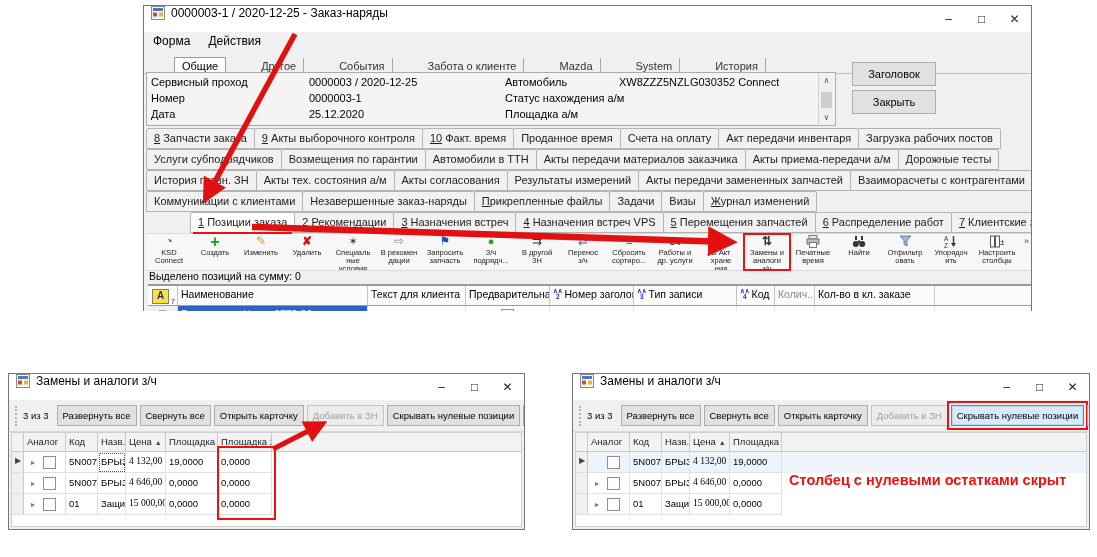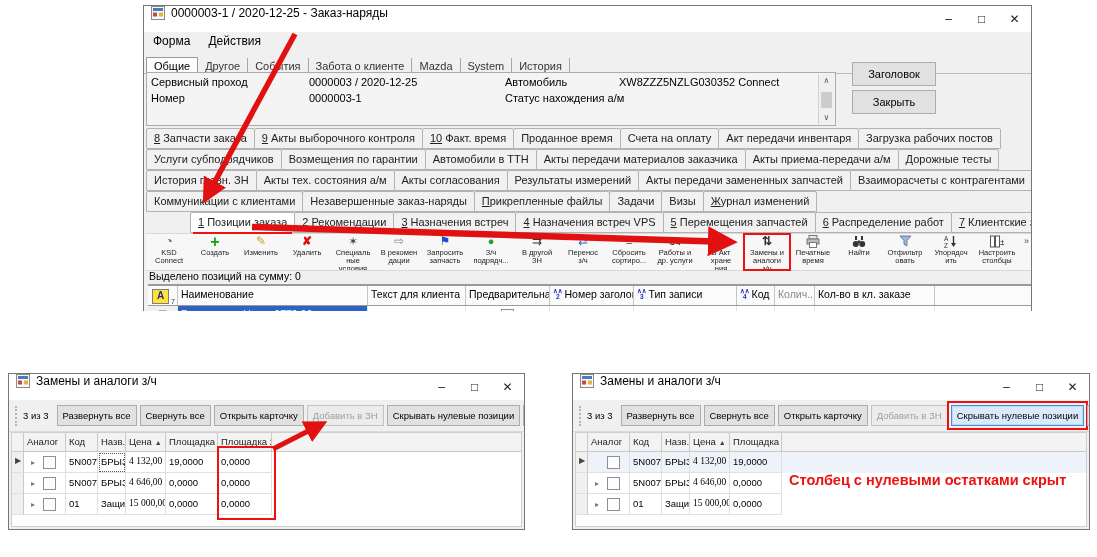--- a/index.html
+++ b/index.html
@@ -10,21 +10,21 @@
   .titlebar{height:26px;background:#fff;display:flex;align-items:flex-start;padding-left:7px;font-size:12px;}
   .appico{width:14px;height:14px;margin-right:6px;flex:0 0 auto;}
   .cap-title{flex:1 1 auto;white-space:nowrap;overflow:hidden;}
   .ru{border-bottom:2.5px solid #e11;padding-bottom:1px;}
   .capbtns{display:flex;height:100%;flex:0 0 auto;}
   .capbtn{width:33px;display:flex;align-items:center;justify-content:center;font-size:12px;color:#222;}
   
   .menubar{height:22px;display:flex;align-items:flex-start;font-size:12px;background:#f0f0f0;}
   .menu-item{padding:2px 9px;}
   .toptabs{height:19px;display:flex;align-items:flex-end;font-size:11px;border-bottom:1px solid #bdbdbd;padding-left:2px;}
-  .toptab{padding:2px 7px 1px;border-right:1px solid #a8a8a8;color:#333;}
+  .toptab{padding:2px 7px 1px;border-right:1px solid #a8a8a8;color:#333;margin-left:28px;}
   .toptab.sel{background:#fdfdfd;border:1px solid #9a9a9a;border-bottom:none;color:#000;}
   .formbox{position:absolute;left:2px;top:66px;width:688px;height:52px;background:#f4f4f4;border:1px solid #ababab;}
   .frow{position:absolute;left:0;width:100%;height:16px;font-size:11px;}
   .flabel{position:absolute;left:4px;top:1px;}
   .fvalue{position:absolute;left:162px;top:1px;}
   .frlabel{position:absolute;left:358px;top:1px;}
   .frvalue{position:absolute;left:472px;top:1px;}
   .vsb{position:absolute;right:1px;top:1px;bottom:1px;width:15px;background:#f0f0f0;border-left:1px solid #d0d0d0;font-size:8px;color:#555;}
   .vsb .a{position:absolute;left:0;width:100%;text-align:center;}
   .vsb .thumb{position:absolute;left:2px;right:2px;top:18px;height:16px;background:#cdcdcd;}
@@ -137,20 +137,26 @@
     <div class="frow" style="top: 2px;">
           <span class="flabel">Сервисный проход</span>
           <span class="fvalue">0000003 / 2020-12-25</span>
           <span class="frlabel">Автомобиль</span>
           <span class="frvalue">XW8ZZZ5NZLG030352 Connect</span>
         </div>
         <div class="frow" style="top: 18px;">
           <span class="flabel">Номер</span>
           <span class="fvalue">0000003-1</span>
           <span class="frlabel">Статус нахождения а/м</span>
+          <span class="frvalue"></span>
+        </div>
+        <div class="frow" style="top: 34px;">
+          <span class="flabel">Дата</span>
+          <span class="fvalue">25.12.2020</span>
+          <span class="frlabel">Площадка а/м</span>
           <span class="frvalue"></span>
         </div>
       </div>
     <div id="side-buttons"></div>
 
     <div class="tabrows" id="tab-rows">
         <div class="tabrow">
           <span class="tab"><u>8</u> Запчасти заказа</span>
           <span class="tab"><u>9</u> Акты выборочного контроля</span>
           <span class="tab"><u>10</u> Факт. время</span>

